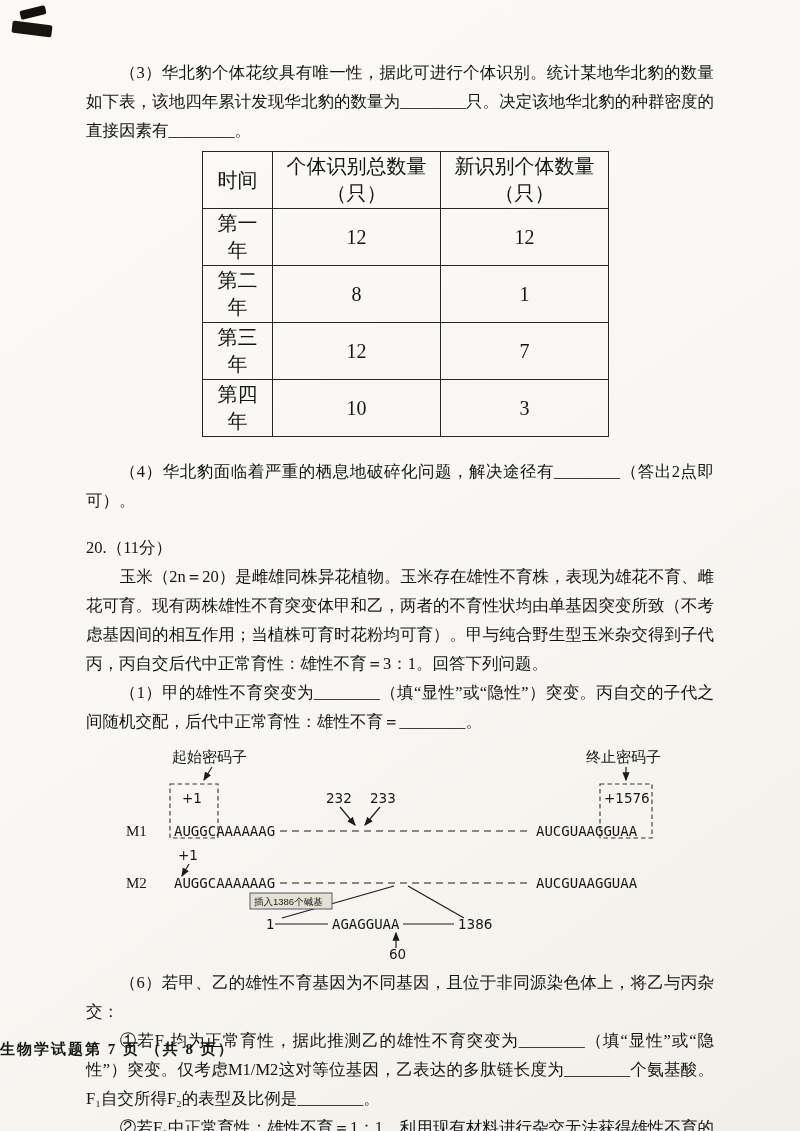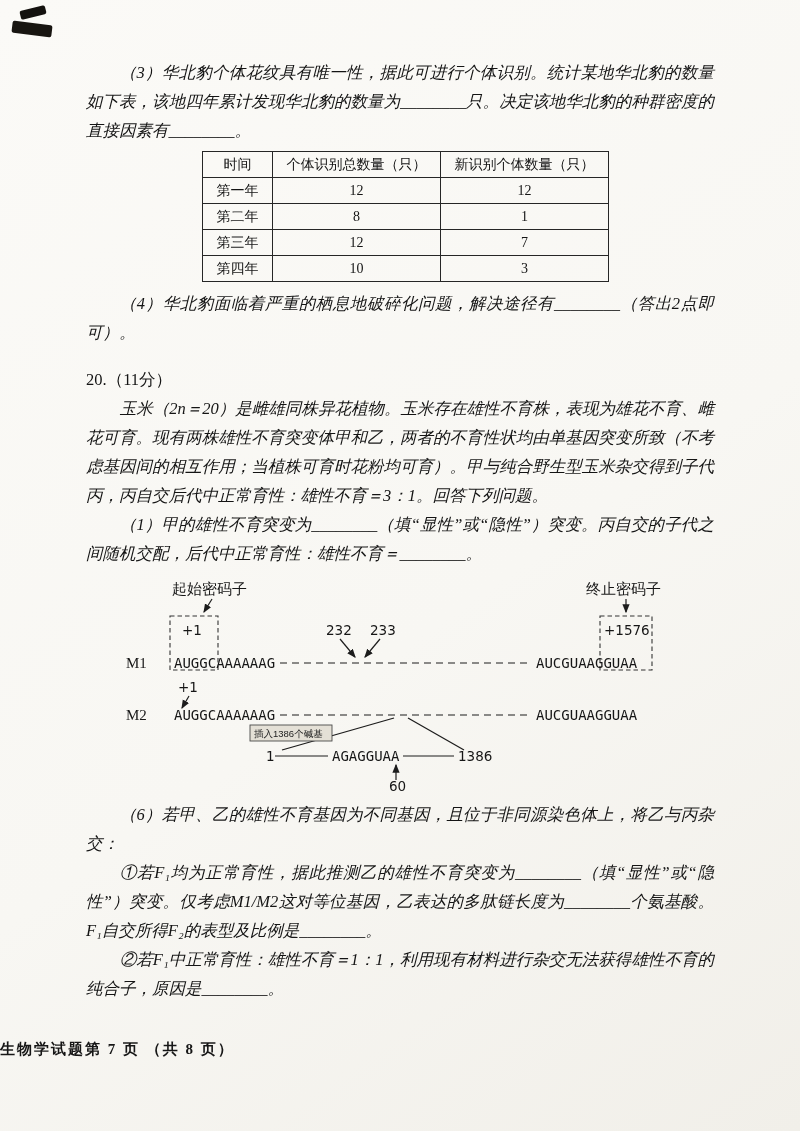--- a/index.html
+++ b/index.html
@@ -22,26 +22,26 @@
   }
   .corner-artifact::after {
     content:""; position:absolute; left:0; top:17px; width:40px; height:12px;
     background:#181511; transform:rotate(7deg); border-radius:2px;
   }
   .content { padding:58px 86px 0 86px; }
   .para {
     font-size:16.5px; line-height:29px; text-align:justify;
     color:#141414;
   }
-  .indent { text-indent:2.05em;font-style:italic; }
+  .indent { text-indent:2.05em; }
   .qnum { margin-top:18px; }
   table.count-table {
     border-collapse:collapse;
-    margin:6px 0 7px 116px;
-    font-size:14px;
+    margin:6px 0 20px 116px;
+    font-size:20px;
   }
   table.count-table th, table.count-table td {
     border:1.4px solid #262626;
     text-align:center;
     font-weight:normal;
     height:26px;
     padding:1px 10px;
     color:#141414;
   }
   .col-0 { width:70px; }

